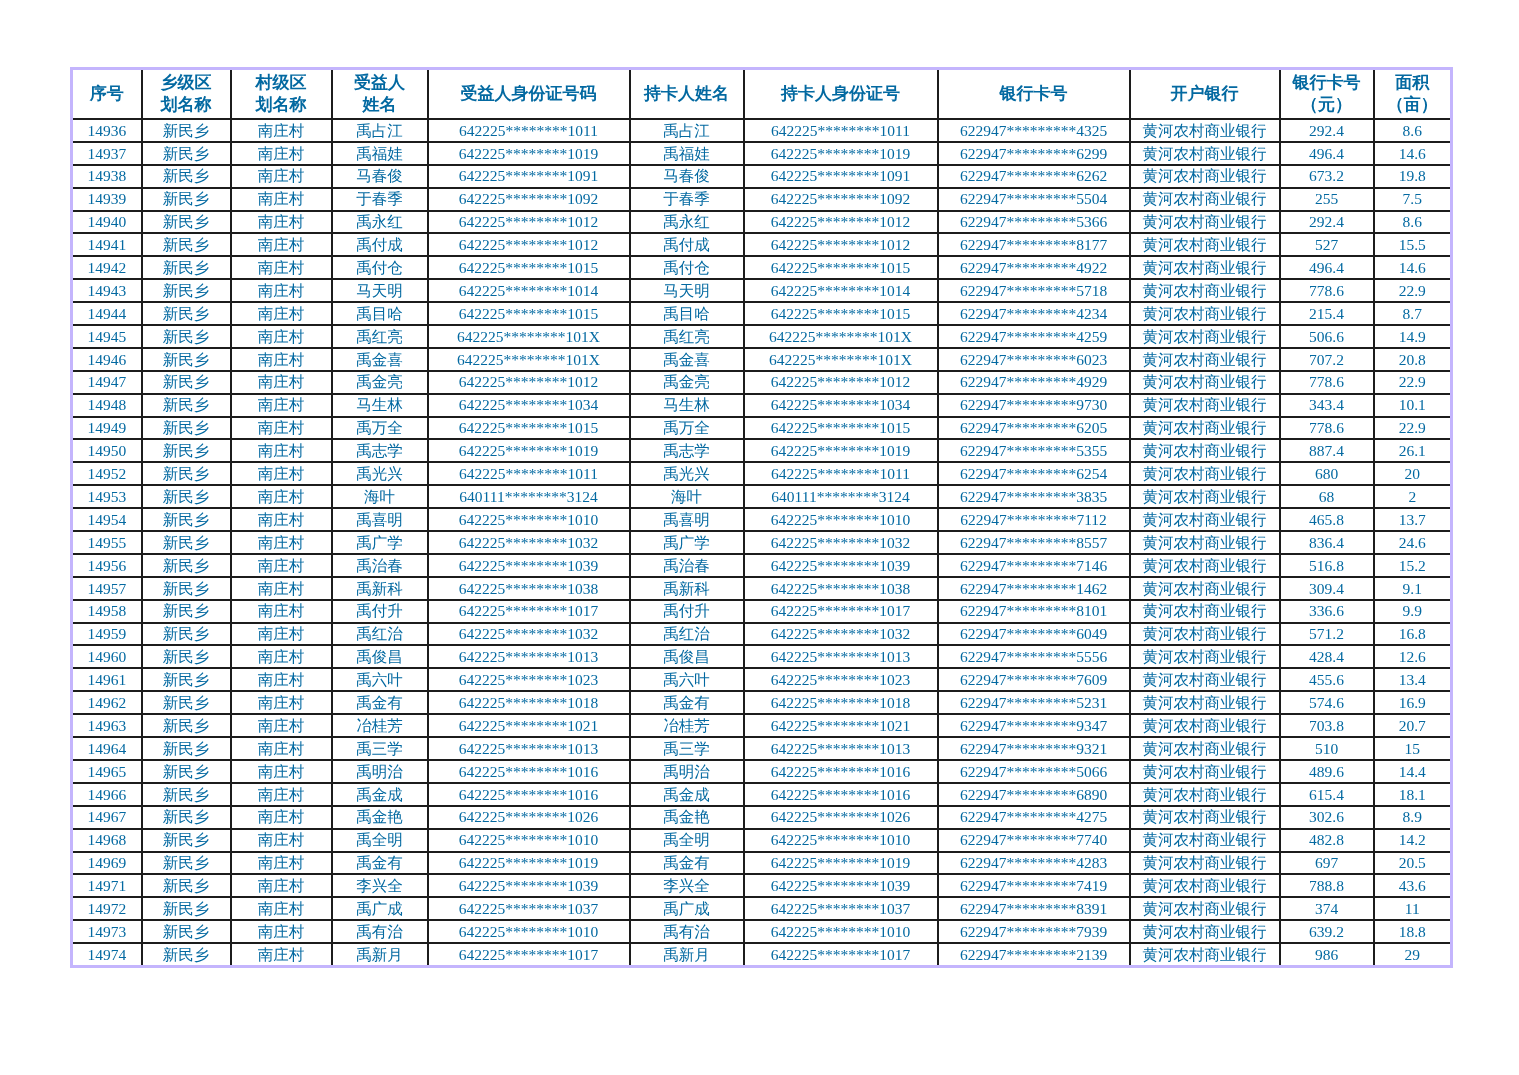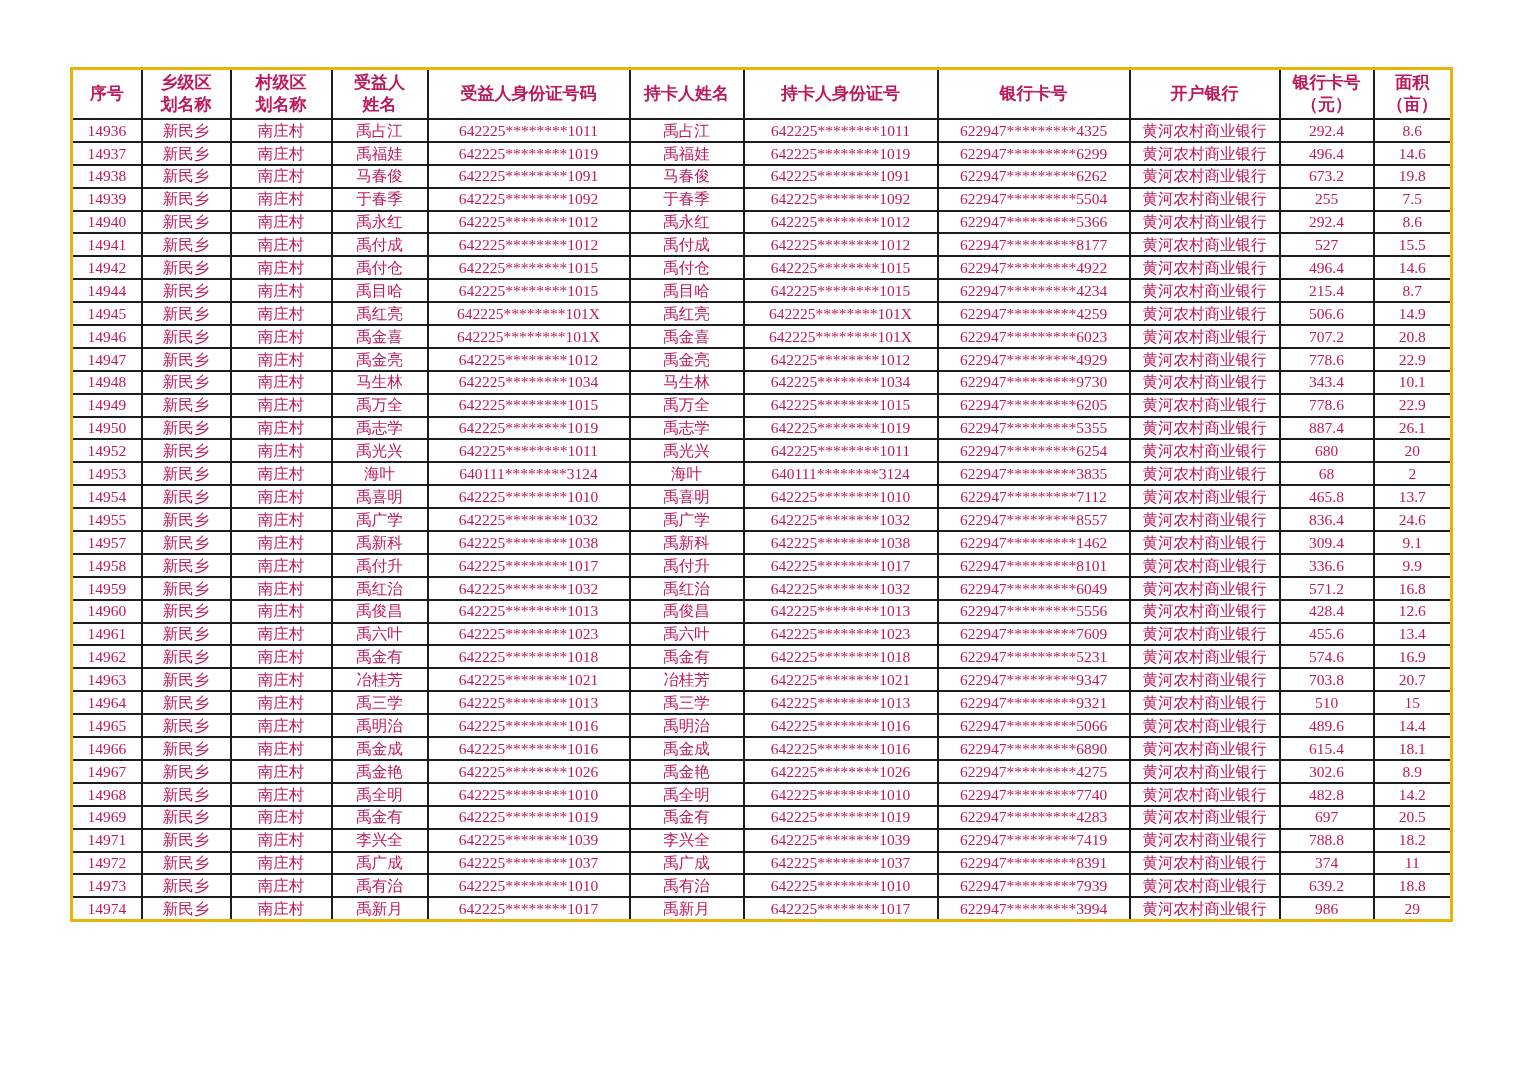--- a/index.html
+++ b/index.html
@@ -16,23 +16,23 @@
   }
   .sheet {
     position: absolute;
     left: 70px;
     top: 67px;
   }
   table.grid {
     border-collapse: collapse;
     table-layout: fixed;
     width: 1380px;
-    color: #be185d;
+    color: #0369a1;
     background: #ffffff;
-    border: 3px solid #eab308;
+    border: 3px solid #c4b5fd;
   }
   table.grid th, table.grid td {
     border: 2px solid #1c1c1c;
     text-align: center;
     vertical-align: middle;
     overflow: hidden;
     padding: 0 1px;
   }
   table.grid th {
     font-weight: bold;
@@ -172,20 +172,33 @@
           <td>禹付仓</td>
           <td>642225********1015</td>
           <td>禹付仓</td>
           <td>642225********1015</td>
           <td>622947*********4922</td>
           <td>黄河农村商业银行</td>
           <td>496.4</td>
           <td>14.6</td>
         </tr>
         <tr>
+          <td>14943</td>
+          <td>新民乡</td>
+          <td>南庄村</td>
+          <td>马天明</td>
+          <td>642225********1014</td>
+          <td>马天明</td>
+          <td>642225********1014</td>
+          <td>622947*********5718</td>
+          <td>黄河农村商业银行</td>
+          <td>778.6</td>
+          <td>22.9</td>
+        </tr>
+        <tr>
           <td>14944</td>
           <td>新民乡</td>
           <td>南庄村</td>
           <td>禹目哈</td>
           <td>642225********1015</td>
           <td>禹目哈</td>
           <td>642225********1015</td>
           <td>622947*********4234</td>
           <td>黄河农村商业银行</td>
           <td>215.4</td>
@@ -315,20 +328,33 @@
           <td>禹广学</td>
           <td>642225********1032</td>
           <td>禹广学</td>
           <td>642225********1032</td>
           <td>622947*********8557</td>
           <td>黄河农村商业银行</td>
           <td>836.4</td>
           <td>24.6</td>
         </tr>
         <tr>
+          <td>14956</td>
+          <td>新民乡</td>
+          <td>南庄村</td>
+          <td>禹治春</td>
+          <td>642225********1039</td>
+          <td>禹治春</td>
+          <td>642225********1039</td>
+          <td>622947*********7146</td>
+          <td>黄河农村商业银行</td>
+          <td>516.8</td>
+          <td>15.2</td>
+        </tr>
+        <tr>
           <td>14957</td>
           <td>新民乡</td>
           <td>南庄村</td>
           <td>禹新科</td>
           <td>642225********1038</td>
           <td>禹新科</td>
           <td>642225********1038</td>
           <td>622947*********1462</td>
           <td>黄河农村商业银行</td>
           <td>309.4</td>
@@ -494,21 +520,21 @@
           <td>14971</td>
           <td>新民乡</td>
           <td>南庄村</td>
           <td>李兴全</td>
           <td>642225********1039</td>
           <td>李兴全</td>
           <td>642225********1039</td>
           <td>622947*********7419</td>
           <td>黄河农村商业银行</td>
           <td>788.8</td>
-          <td>18.2</td>
+          <td>43.6</td>
         </tr>
         <tr>
           <td>14972</td>
           <td>新民乡</td>
           <td>南庄村</td>
           <td>禹广成</td>
           <td>642225********1037</td>
           <td>禹广成</td>
           <td>642225********1037</td>
           <td>622947*********8391</td>
@@ -530,20 +556,20 @@
           <td>18.8</td>
         </tr>
         <tr>
           <td>14974</td>
           <td>新民乡</td>
           <td>南庄村</td>
           <td>禹新月</td>
           <td>642225********1017</td>
           <td>禹新月</td>
           <td>642225********1017</td>
-          <td>622947*********3994</td>
+          <td>622947*********2139</td>
           <td>黄河农村商业银行</td>
           <td>986</td>
           <td>29</td>
         </tr>
       </tbody>
   </table>
 </div>
 
 </body></html>

